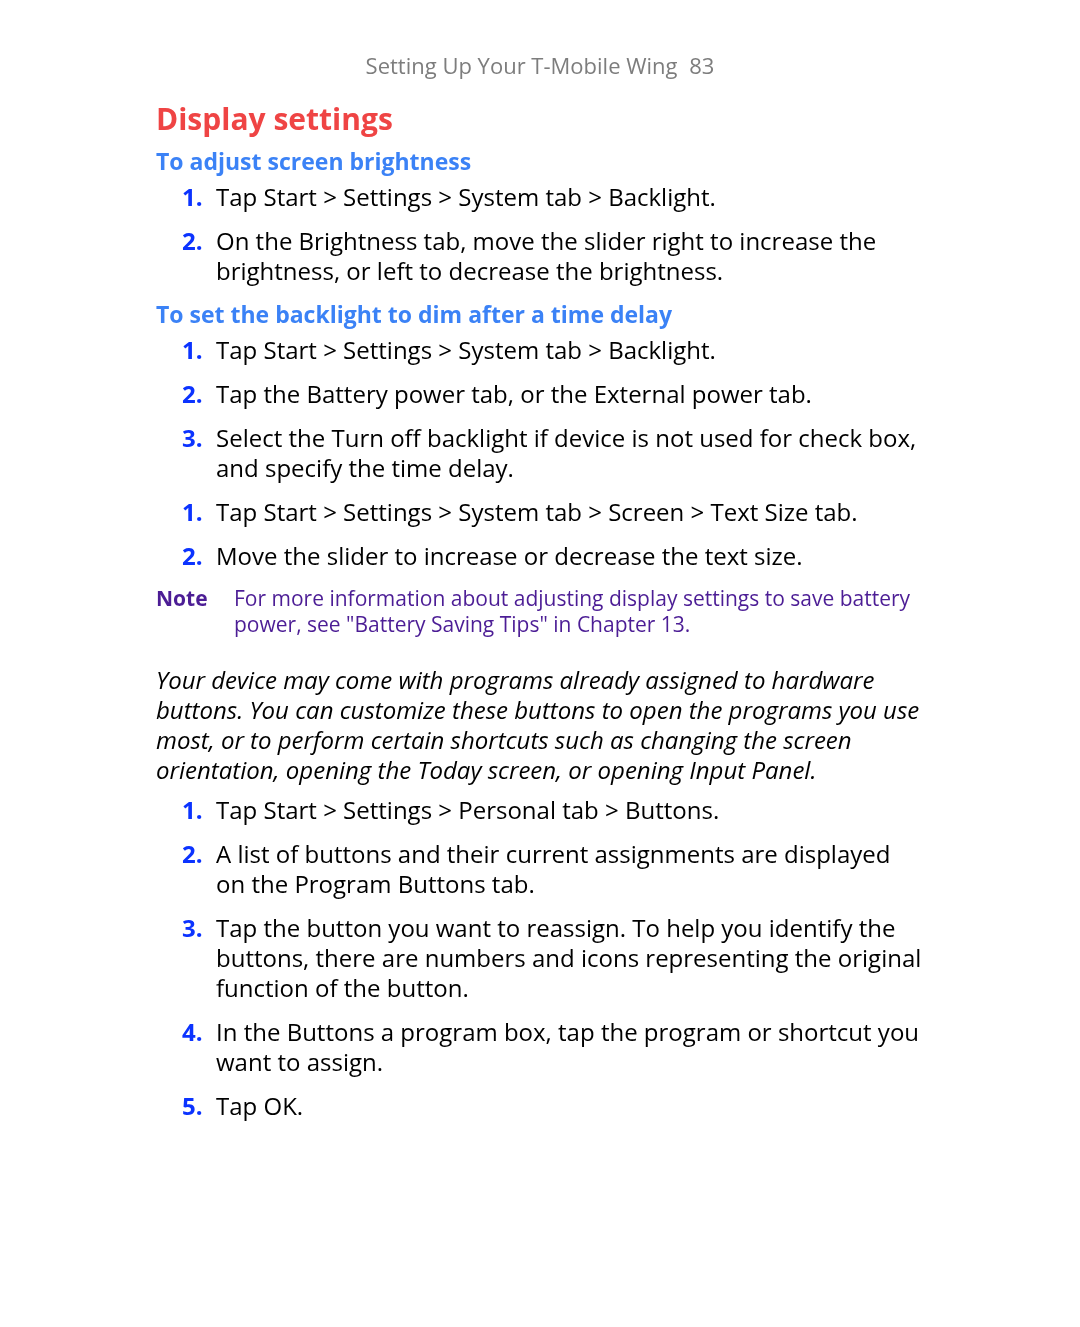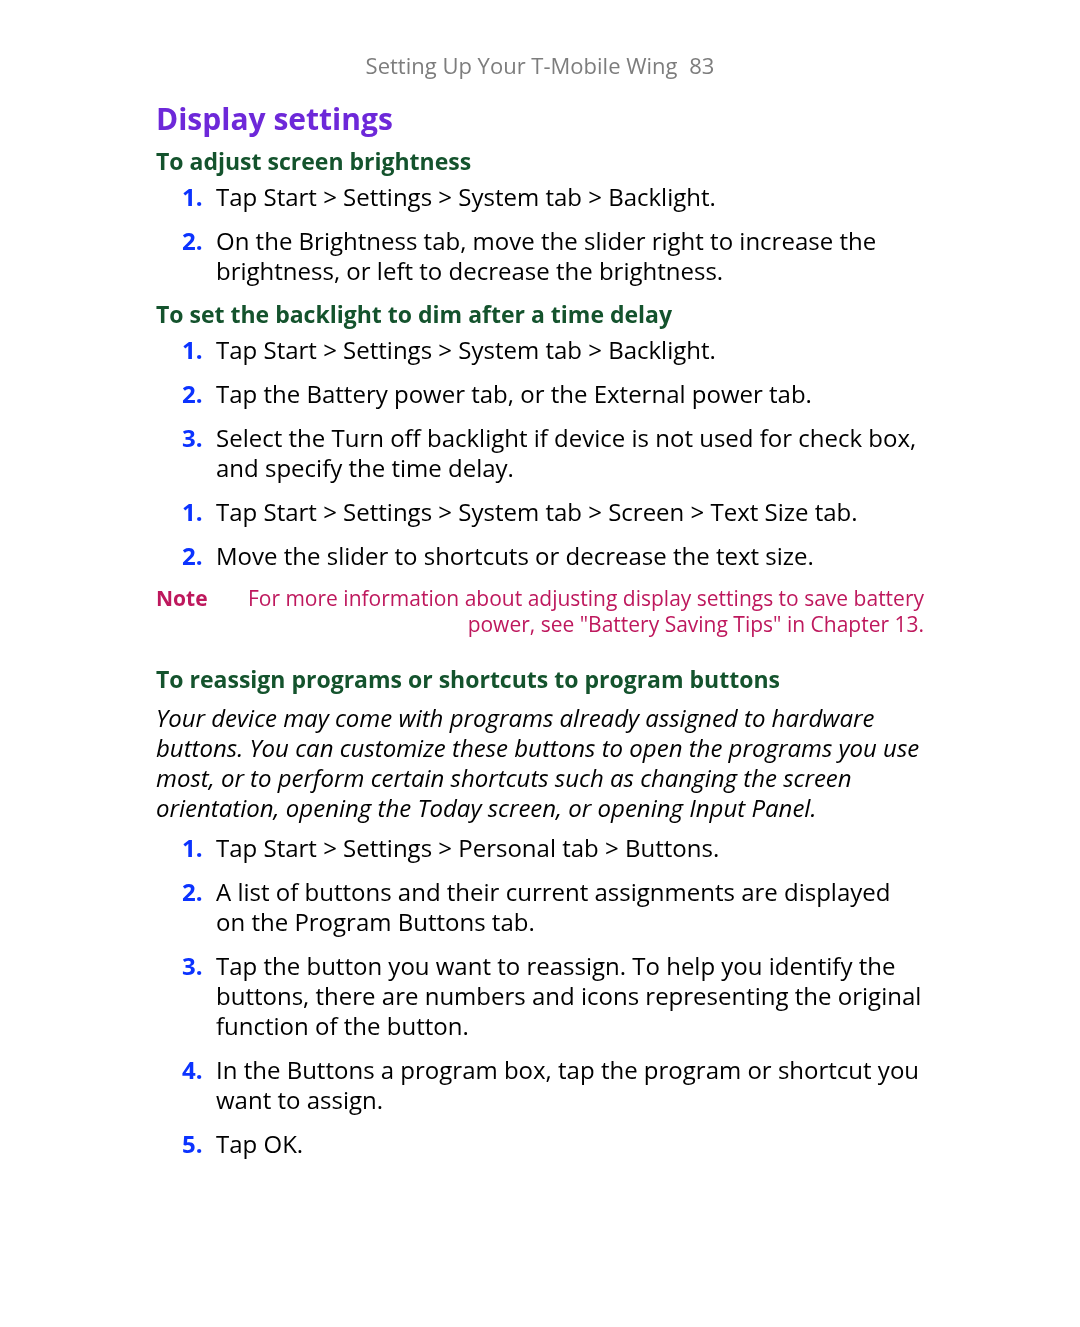--- a/index.html
+++ b/index.html
@@ -21,27 +21,27 @@
   }
   .running-head {
     text-align: center;
     color: #7d7d7d;
     font-size: 22px;
     margin-bottom: 20px;
   }
   .running-head .chap { }
   .running-head .pn { margin-left: 6px; }
   h2.section {
-    color: #6d28d9;
+    color: #ef4444;
     font-size: 30px;
     font-weight: 700;
     margin: 8px 0 4px 0;
   }
   h3.subhead {
-    color: #14532d;
+    color: #3b82f6;
     font-size: 23px;
     font-weight: 700;
     margin: 10px 0 4px 0;
   }
   p.intro {
     margin: 9px 0 10px 0;
     font-style: italic;
   }
   ol.steps {
     list-style: none;
@@ -55,30 +55,29 @@
   ol.steps > li .num {
     position: absolute;
     left: -34px;
     top: 0;
     color: #0b33ff;
     font-weight: 700;
   }
   .note-block {
     display: flex;
     font-size: 21px;
-    color: #be185d;
+    color: #4c1d95;
     margin: 8px 0 28px 0;
   }
   .note-block .note-label {
     font-weight: 700;
     flex: 0 0 78px;
   }
   .note-block .note-body {
     flex: 1;
-    text-align: right;
   }
   b { font-weight: 400; }
 </style>
 </head>
 <body>
 
 <div class="page">
 
   <div class="running-head">
     <span class="chap">Setting Up Your T-Mobile Wing</span>
@@ -115,31 +114,30 @@
     </li>
   </ol>
 
   <ol class="steps">
     <li>
       <span class="num">1.</span>
       <span>Tap </span><b>Start &gt; Settings &gt; System</b><span> tab </span><b>&gt; Screen &gt; Text Size</b><span> tab.</span>
     </li>
     <li>
       <span class="num">2.</span>
-      <span>Move the slider to shortcuts or decrease the text size.</span>
+      <span>Move the slider to increase or decrease the text size.</span>
     </li>
   </ol>
 
   <div class="note-block">
     <div class="note-label">Note</div>
     <div class="note-body">For more information about adjusting display settings to save battery power, see "Battery Saving Tips" in Chapter 13.</div>
   </div>
 
 
-  <h3 class="subhead">To reassign programs or shortcuts to program buttons</h3>
   <p class="intro">Your device may come with programs already assigned to hardware buttons. You can customize these buttons to open the programs you use most, or to perform certain shortcuts such as changing the screen orientation, opening the Today screen, or opening Input Panel.</p>
 
   <ol class="steps">
     <li>
       <span class="num">1.</span>
       <span>Tap </span><b>Start &gt; Settings &gt; Personal</b><span> tab </span><b>&gt; Buttons</b><span>.</span>
     </li>
     <li>
       <span class="num">2.</span>
       <span>A list of buttons and their current assignments are displayed on the </span><b>Program Buttons</b><span> tab.</span>

